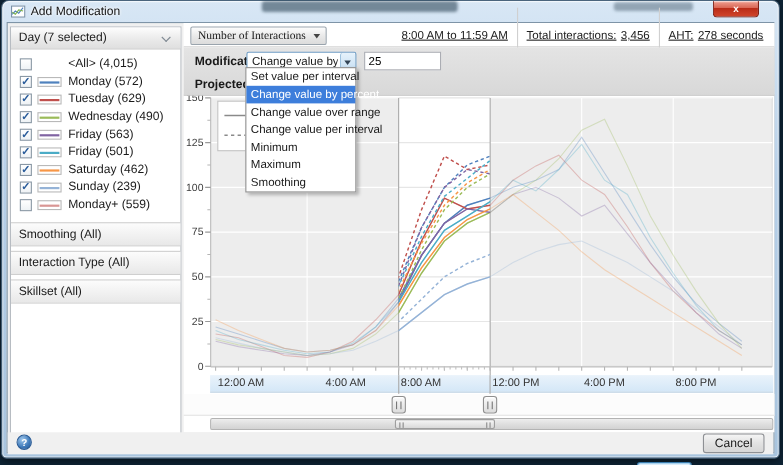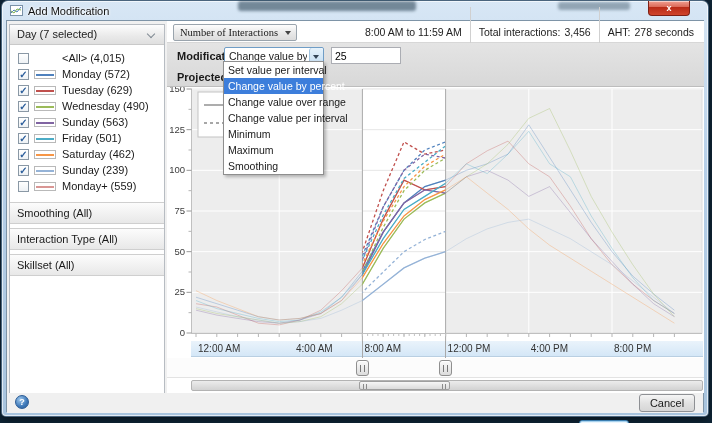--- a/index.html
+++ b/index.html
@@ -46,21 +46,21 @@
   .day-label { white-space:nowrap; }
 
   
   .main { position:absolute; left:160px; top:0; width:537px; height:372px; background:#fff; }
   .toolbar { position:absolute; left:0; top:0; right:0; height:22px; background:#fff; border-bottom:1px solid #d7d7d7; }
   .metric-btn { position:absolute; left:6px; top:3px; height:17px; padding:0 18px 0 6px;
     background:linear-gradient(#fdfdfd,#e8e8e8 55%,#dcdcdc); border:1px solid #9aa4ad; border-radius:2px;
     line-height:15px; font-size:10.5px; cursor:pointer;font-family:Liberation Serif, serif; }
   .metric-btn .arr { position:absolute; right:5px; top:6px; width:0; height:0; border-left:3px solid transparent; border-right:3px solid transparent; border-top:4px solid #444; }
   .tb-info { position:absolute; right:2px; top:0; height:22px; display:flex; align-items:center; }
-  .tb-seg { padding:15px 8px; line-height:21px; border-left:1px solid #d0d0d0; white-space:nowrap; font-size:10.5px; color:#222; }
+  .tb-seg { padding:15px 8px; line-height:21px; border-left:1px solid #d0d0d0; white-space:nowrap; font-size:10.5px; color:#222;text-decoration:underline; }
   .tb-seg:first-child { border-left:none; }
   .tb-seg b { font-weight:normal; margin-right:4px; }
 
   .modpanel { position:absolute; left:0; top:22px; right:0; height:44px;
     background:linear-gradient(#e4e4e4,#d8d8d8); border-bottom:1px solid #bdbdbd; }
   .mod-label { position:absolute; left:10px; top:7px; font-weight:bold; }
   .proj-label { position:absolute; left:10px; top:28px; font-weight:bold; }
   .combo { position:absolute; left:57px; top:4px; width:100px; height:17px; background:#fff;
     border:1px solid #6f9dc6; border-radius:2px; cursor:pointer; }
   .combo .txt { position:absolute; left:4px; top:2px; right:16px; font-size:10.5px; white-space:nowrap; overflow:hidden; }
@@ -153,21 +153,21 @@
             <span class="swatch">
               <i style="background: rgb(155, 187, 89);"></i>
             </span>
             <span class="day-label">Wednesday (490)</span>
           </div>
           <div class="day-row">
             <span class="cb">✓</span>
             <span class="swatch">
               <i style="background: rgb(128, 100, 162);"></i>
             </span>
-            <span class="day-label">Sunday (563)</span>
+            <span class="day-label">Friday (563)</span>
           </div>
           <div class="day-row">
             <span class="cb">✓</span>
             <span class="swatch">
               <i style="background: rgb(75, 172, 198);"></i>
             </span>
             <span class="day-label">Friday (501)</span>
           </div>
           <div class="day-row">
             <span class="cb">✓</span>

